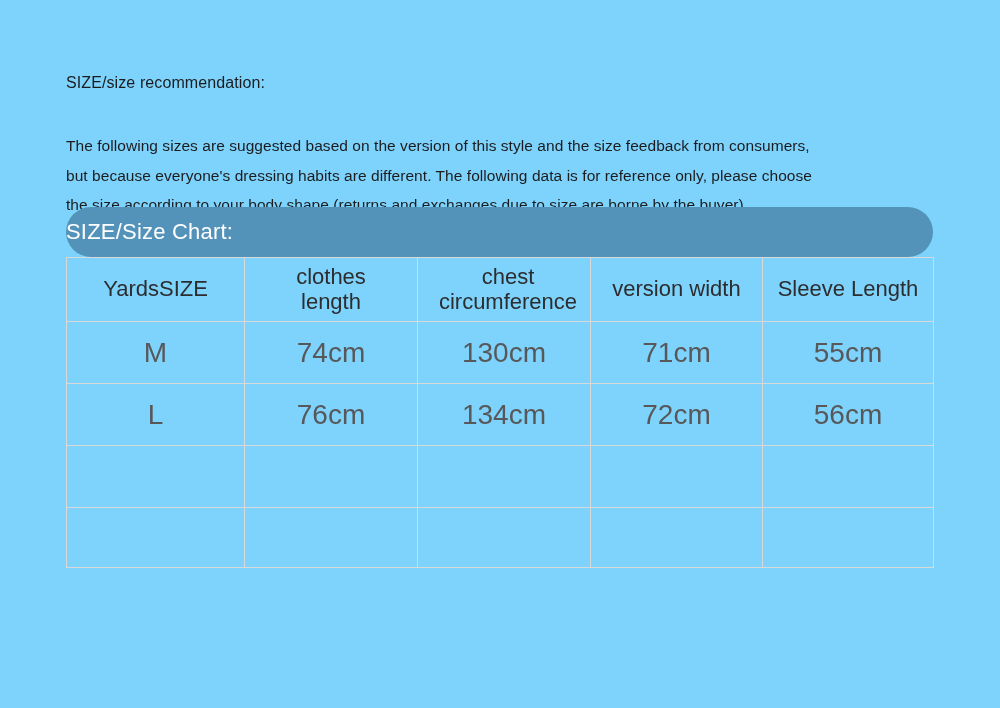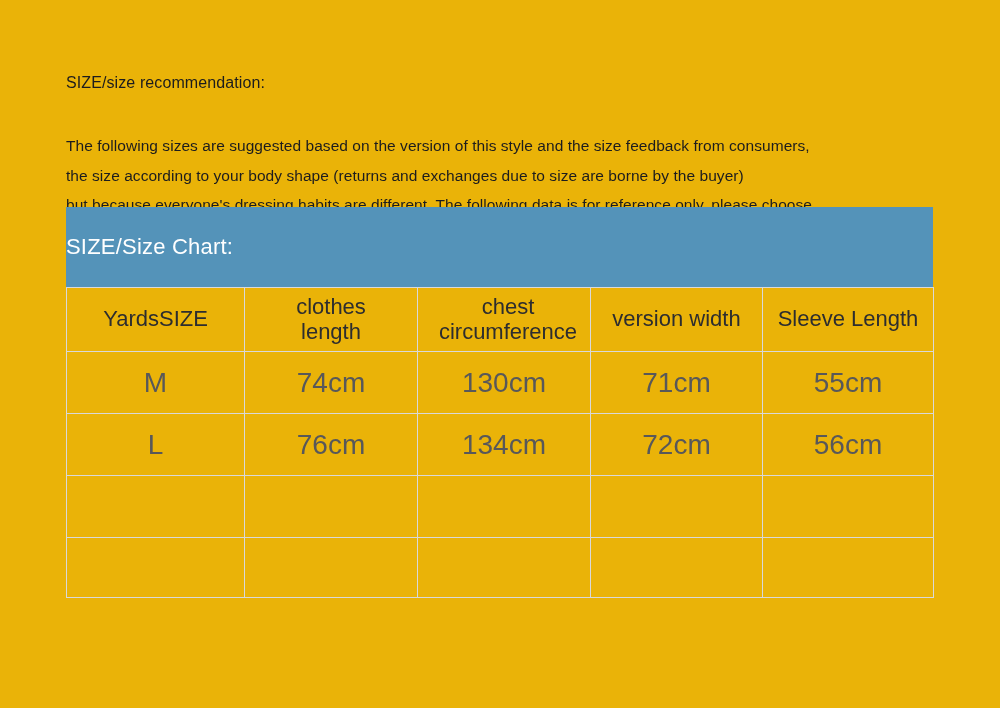--- a/index.html
+++ b/index.html
@@ -1,20 +1,20 @@
 <!DOCTYPE html>
 <html><head>
 <meta charset="utf-8">
 <style>
   html, body { margin: 0; padding: 0; background: #ffffff; }
   .page {
     position: relative;
     width: 1000px;
     height: 708px;
-    background: #eab308;
+    background: #7dd3fc;
     font-family: "Liberation Sans", "DejaVu Sans", sans-serif;
     color: #1f1f1f;
     overflow: hidden;
   }
   .page-title {
     position: absolute;
     left: 66px;
     top: 74px;
     font-size: 16px;
     letter-spacing: 0.1px;
@@ -31,24 +31,25 @@
   }
   .description .line { white-space: nowrap; margin-top: 12px; }
   .size-chart {
     position: absolute;
     left: 66px;
     top: 207px;
     width: 867px;
   }
   .chart-banner {
     box-sizing: border-box;
-    height: 80px;
+    height: 50px;
     background: #5493b9;
     display: flex;
     align-items: center;
+    border-radius: 26px;
   }
   .chart-banner-title {
     color: #ffffff;
     font-size: 22px;
     letter-spacing: 0.2px;
   }
   table.size-table {
     border-collapse: collapse;
     table-layout: fixed;
     width: 867px;
@@ -84,22 +85,22 @@
 </style>
 </head>
 <body>
 
 <div class="page">
 
   <div class="page-title">SIZE/size recommendation:</div>
 
   <div class="description">
     <div class="line">The following sizes are suggested based on the version of this style and the size feedback from consumers,</div>
+    <div class="line">but because everyone's dressing habits are different. The following data is for reference only, please choose</div>
     <div class="line">the size according to your body shape (returns and exchanges due to size are borne by the buyer)</div>
-    <div class="line">but because everyone's dressing habits are different. The following data is for reference only, please choose</div>
   </div>
 
   <div class="size-chart">
 
     <div class="chart-banner" style="background-color: rgb(84, 147, 185);">
       <span class="chart-banner-title">SIZE/Size Chart:</span>
     </div>
 
     <table class="size-table">
       <colgroup>

